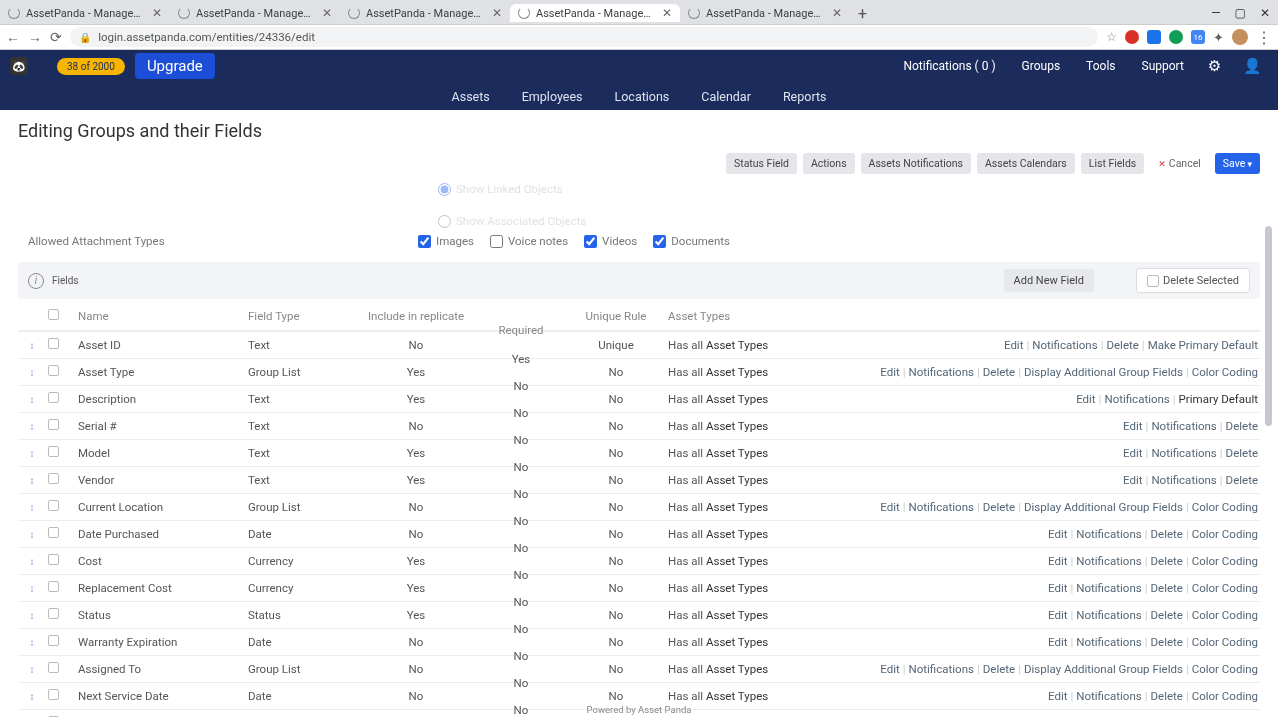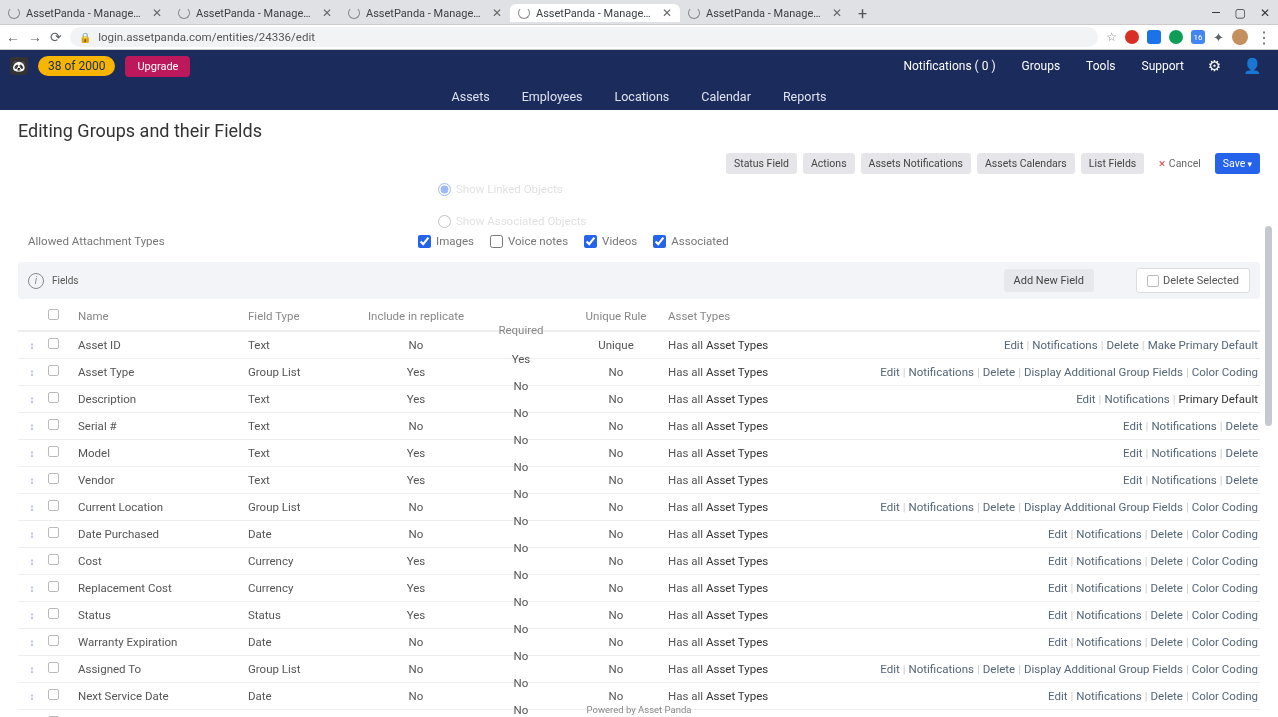--- a/index.html
+++ b/index.html
@@ -26,22 +26,22 @@
 .ext-icons .green { background: #0f9d58; border-radius: 50%; }
 .ext-icons .cal { background: #4285f4; color:#fff; font-size:8px; display:flex;align-items:center;justify-content:center; }
 .ext-icons .puzzle { color:#5f6368; font-size:13px; }
 .ext-icons .avatar { width:16px;height:16px;border-radius:50%;background:#c59060; }
 .ext-icons .menu { color:#5f6368; font-size:16px; }
 
 
 .app-header { background: #1a2b5c; color: #fff; }
 .top-bar { display: flex; align-items: center; height: 32px; padding: 0 10px; gap: 10px; }
 .logo { width: 18px; height: 18px; background: #333; border-radius: 3px; display:flex;align-items:center;justify-content:center;font-size:11px; }
-.badge-pill { background: #f7b500; color: #1a2b5c; font-size: 12px; padding: 3px 10px; border-radius: 10px; }
-.upgrade-btn { background: #be185d; color: #fff; font-size: 11px; padding: 4px 12px; border-radius: 4px; border: none; }
+.badge-pill { background: #f7b500; color: #1a2b5c; font-size: 10px; padding: 3px 10px; border-radius: 10px; margin-left: 19px; }
+.upgrade-btn { background: #1d4ed8; color: #fff; font-size: 15px; padding: 4px 12px; border-radius: 4px; border: none; }
 .top-bar .spacer { flex: 1; }
 .top-link { color: #fff; font-size: 12px; padding: 0 8px; cursor: pointer; }
 .gear-icon, .profile-icon { color: #fff; font-size: 15px; padding: 0 6px; }
 .nav-bar { display: flex; justify-content: center; gap: 32px; height: 28px; align-items: center; }
 .nav-item { color: #dfe4f0; font-size: 12.5px; cursor: pointer; }
 
 
 .page { background: #fff; height: calc(717px - 24px - 26px - 32px - 28px); position: relative; }
 .page-inner { padding: 10px 18px 0 18px; }
 .page-title { font-size: 18px; font-weight: 400; color: #333; margin-bottom: 12px; }
@@ -217,21 +217,21 @@
         <label class="cb-item">
             <input type="checkbox" style="">
             <span>Voice notes</span>
           </label>
         <label class="cb-item">
             <input type="checkbox" checked="" style="">
             <span>Videos</span>
           </label>
         <label class="cb-item">
             <input type="checkbox" checked="" style="">
-            <span>Associated</span>
+            <span>Documents</span>
           </label>
       </div>
     </div>
 
     <div class="fields-header">
       <span class="info">i</span>
       <span class="lbl">Fields</span>
       <div class="spacer"></div>
       <button class="add-field-btn">Add New Field</button>
       <div style="width:6px"></div>

